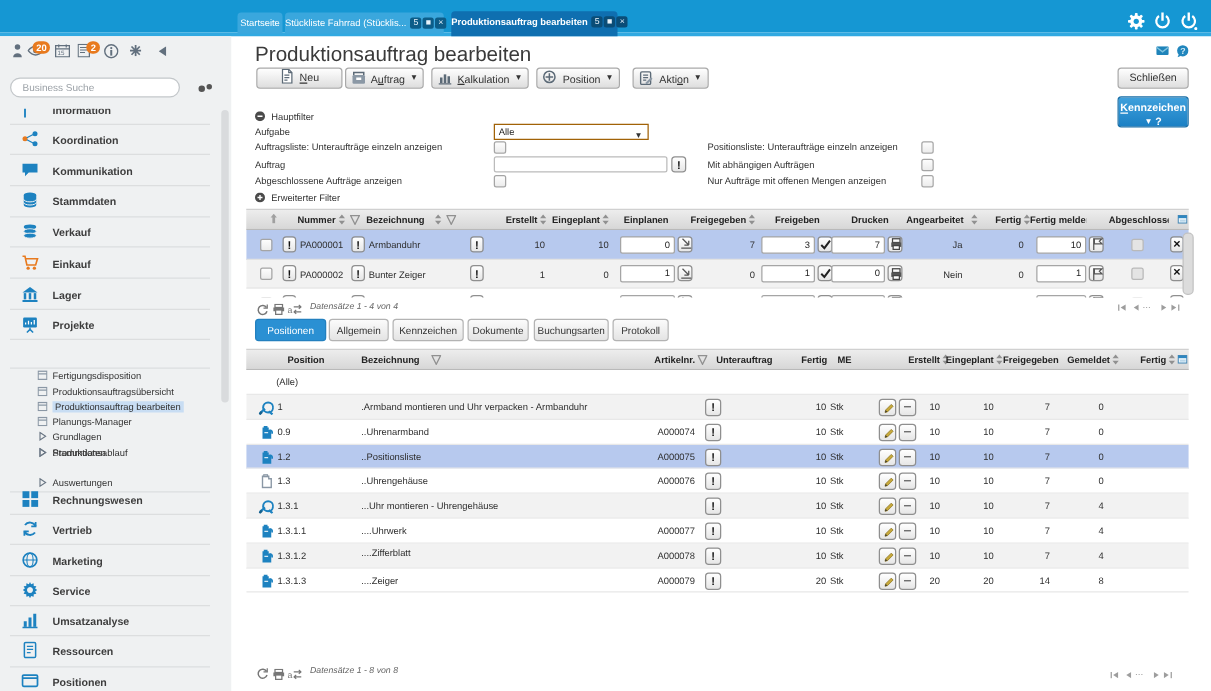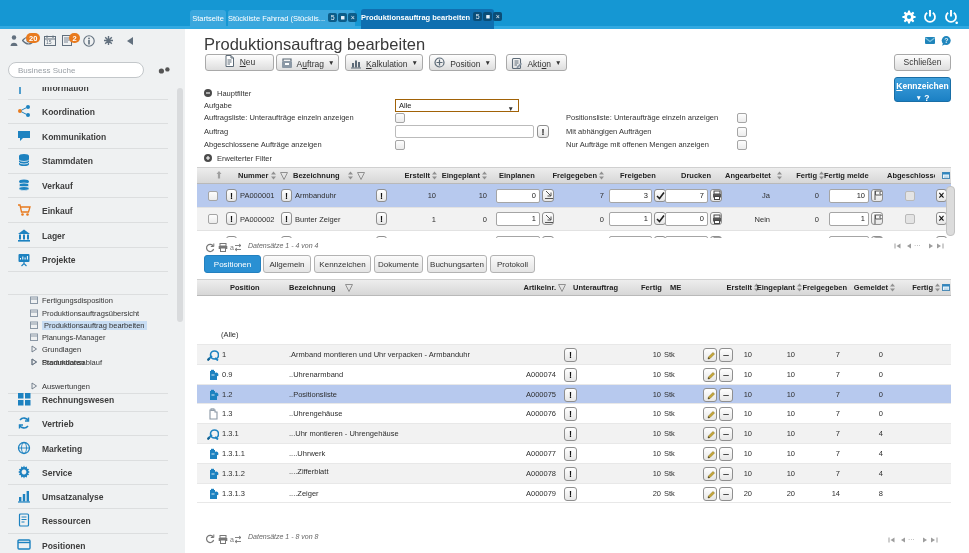--- a/index.html
+++ b/index.html
@@ -555,21 +555,21 @@
   </svg>
 <div class="th" style="left:893px;top:283px;width:40px;text-align:right;">Fertig</div>
 <svg class="a" style="left:934px;top:283px;" width="7" height="9" viewBox="0 0 7 9">
     <path d="M1 3.5 L3.5 0.5 L6 3.5 Z M1 5.5 L3.5 8.5 L6 5.5 Z" fill="#909090"></path>
   </svg>
 <svg class="a" style="left:942px;top:284px;" width="8" height="7" viewBox="0 0 8 7">
     <rect x="0.5" y="0.5" width="7" height="6" fill="#eaf4fb" stroke="#4a89b4"></rect>
     <rect x="0.5" y="0.5" width="7" height="2" fill="#2e86c0"></rect>
     <path d="M2 4.2 h4.5 M2 5.6 h4.5" stroke="#9ec7e0" stroke-width="0.7"></path>
   </svg>
-<div class="a" style="left:197px;top:296px;width:754px;height:179px;overflow:hidden;margin-top:29px;">
+<div class="a" style="left:197px;top:296px;width:754px;height:179px;overflow:hidden;">
 <div class="a" style="left:0;top:0;width:754px;height:20px;background:#fff;border-bottom:1px solid #e8e8e8;">
       <div class="cell" style="left:24px;top:5px;">(Alle)</div>
     </div>
 <div class="a" style="left:0;top:20.0px;width:754px;height:19.8px;background:#f2f2f2;border-bottom:1px solid #e8e8e8;">
       <svg class="a" style="left:10px;top:4px;" width="12" height="12" viewBox="0 0 12 12">
         <circle cx="7.5" cy="6" r="4" fill="none" stroke="#1d82c0" stroke-width="1.6"></circle>
         <path d="M1 10.5 L5 7 M8 9 L11 11.5" stroke="#1d82c0" stroke-width="1.8"></path>
         <path d="M0.5 11.5 L2.5 9.5" stroke="#15608d" stroke-width="2"></path>
       </svg>
       <div class="cell" style="left:25px;top:5px;">1</div>

